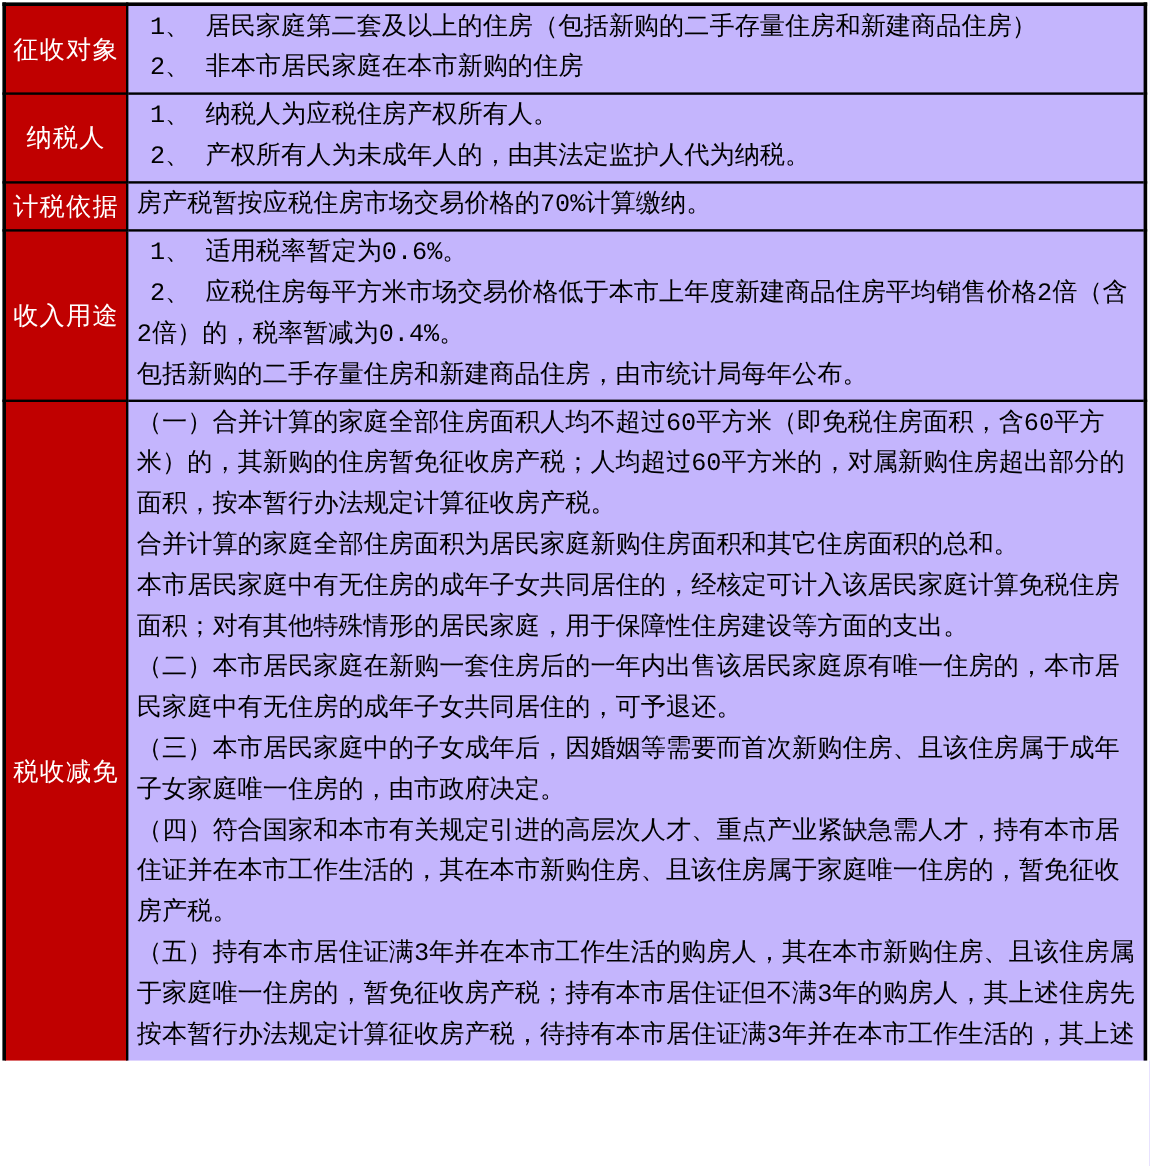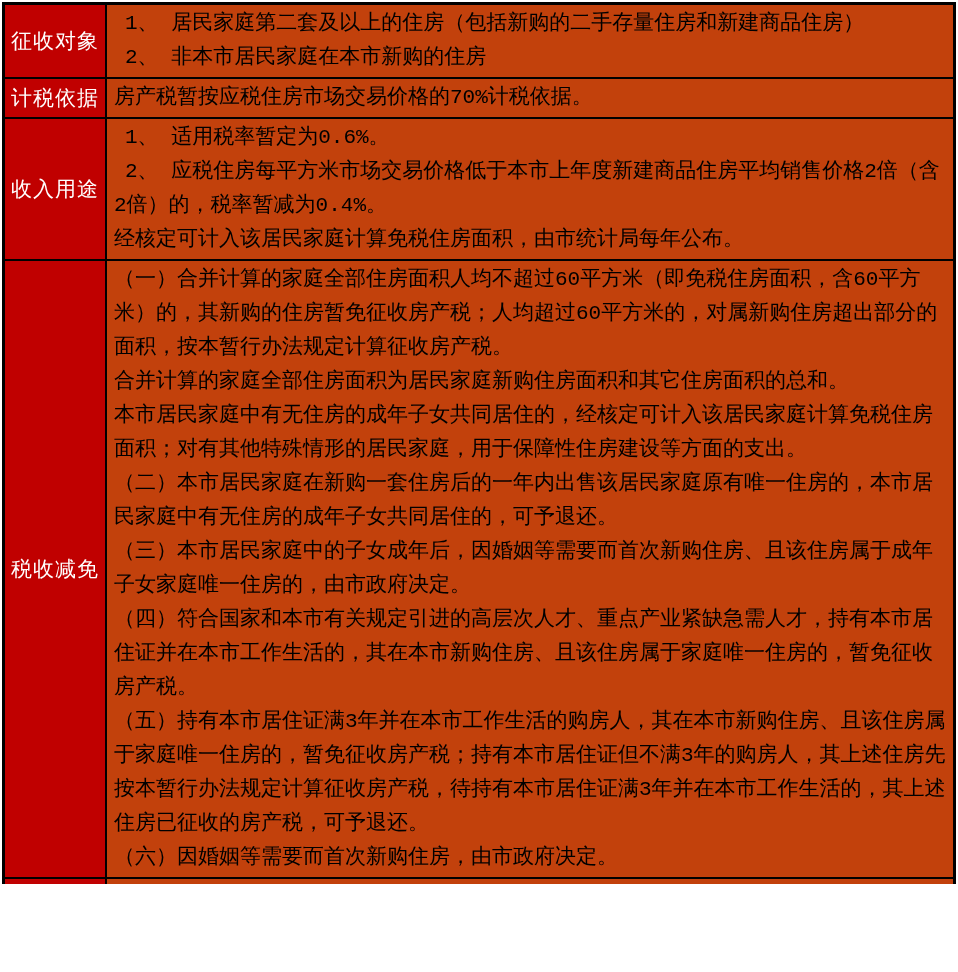--- a/index.html
+++ b/index.html
@@ -35,21 +35,21 @@
     vertical-align: middle;
     letter-spacing: 1px;
     padding: 0;
   }
   td.row-content {
     vertical-align: middle;
     color: #000000;
     font-size: 21px;
     line-height: 34px;
     padding: 2px 6px 2px 7px;
-    background: #c2410c;
+    background: #c4b5fd;
   }
   .para { margin: 0; }
   .para.indent { text-indent: 11px; }
   tr.r1 { height: 64px; }
   tr.r2 { height: 64px; }
   tr.r3 { height: 39px; margin-left: 32px; }
   tr.r4 { height: 133px; }
   tr.r5 { height: 611px; }
   tr.r6 { height: 42px; }
 </style>
@@ -59,32 +59,39 @@
 <div class="sheet">
   <table class="policy-table">
     <tbody>
       <tr class="r1">
         <th class="row-label">征收对象</th>
         <td class="row-content">
           <div class="para indent">1、 居民家庭第二套及以上的住房（包括新购的二手存量住房和新建商品住房）</div>
           <div class="para indent">2、 非本市居民家庭在本市新购的住房</div>
         </td>
       </tr>
+      <tr class="r2">
+        <th class="row-label">纳税人</th>
+        <td class="row-content">
+          <div class="para indent">1、 纳税人为应税住房产权所有人。</div>
+          <div class="para indent">2、 产权所有人为未成年人的，由其法定监护人代为纳税。</div>
+        </td>
+      </tr>
       <tr class="r3">
         <th class="row-label">计税依据</th>
         <td class="row-content">
-          <div class="para">房产税暂按应税住房市场交易价格的70%计税依据。</div>
+          <div class="para">房产税暂按应税住房市场交易价格的70%计算缴纳。</div>
         </td>
       </tr>
       <tr class="r4">
         <th class="row-label">收入用途</th>
         <td class="row-content">
           <div class="para indent">1、 适用税率暂定为0.6%。</div>
           <div class="para indent">2、 应税住房每平方米市场交易价格低于本市上年度新建商品住房平均销售价格2倍（含2倍）的，税率暂减为0.4%。</div>
-          <div class="para">经核定可计入该居民家庭计算免税住房面积，由市统计局每年公布。</div>
+          <div class="para">包括新购的二手存量住房和新建商品住房，由市统计局每年公布。</div>
         </td>
       </tr>
       <tr class="r5">
         <th class="row-label">税收减免</th>
         <td class="row-content">
           <div class="para">（一）合并计算的家庭全部住房面积人均不超过60平方米（即免税住房面积，含60平方米）的，其新购的住房暂免征收房产税；人均超过60平方米的，对属新购住房超出部分的面积，按本暂行办法规定计算征收房产税。</div>
           <div class="para">合并计算的家庭全部住房面积为居民家庭新购住房面积和其它住房面积的总和。</div>
           <div class="para">本市居民家庭中有无住房的成年子女共同居住的，经核定可计入该居民家庭计算免税住房面积；对有其他特殊情形的居民家庭，用于保障性住房建设等方面的支出。</div>
           <div class="para">（二）本市居民家庭在新购一套住房后的一年内出售该居民家庭原有唯一住房的，本市居民家庭中有无住房的成年子女共同居住的，可予退还。</div>
           <div class="para">（三）本市居民家庭中的子女成年后，因婚姻等需要而首次新购住房、且该住房属于成年子女家庭唯一住房的，由市政府决定。</div>

